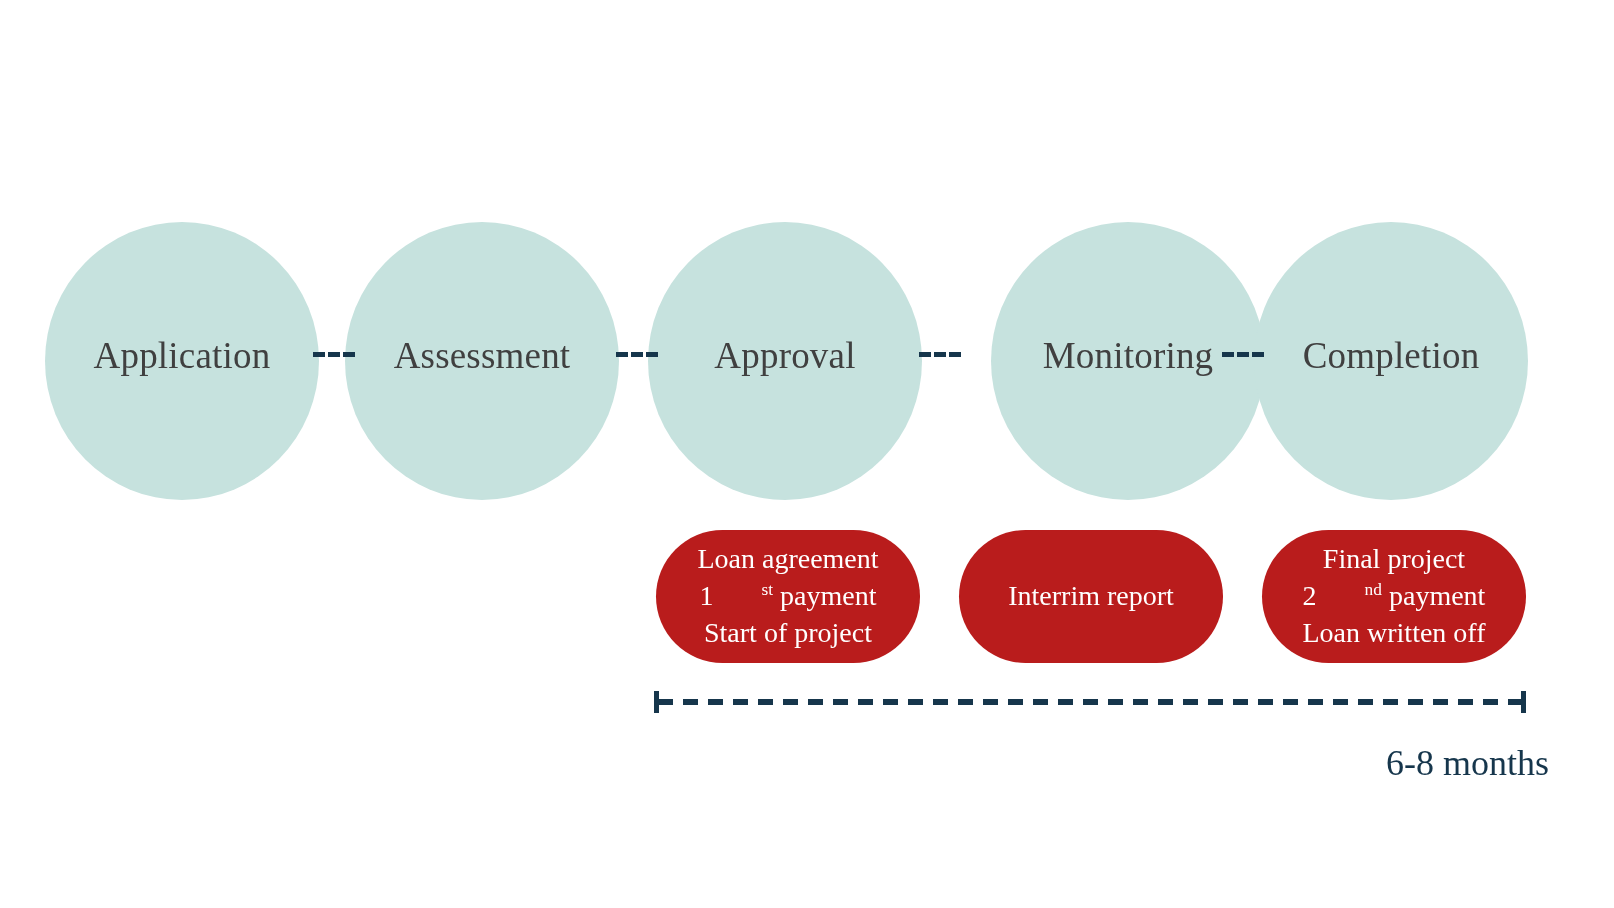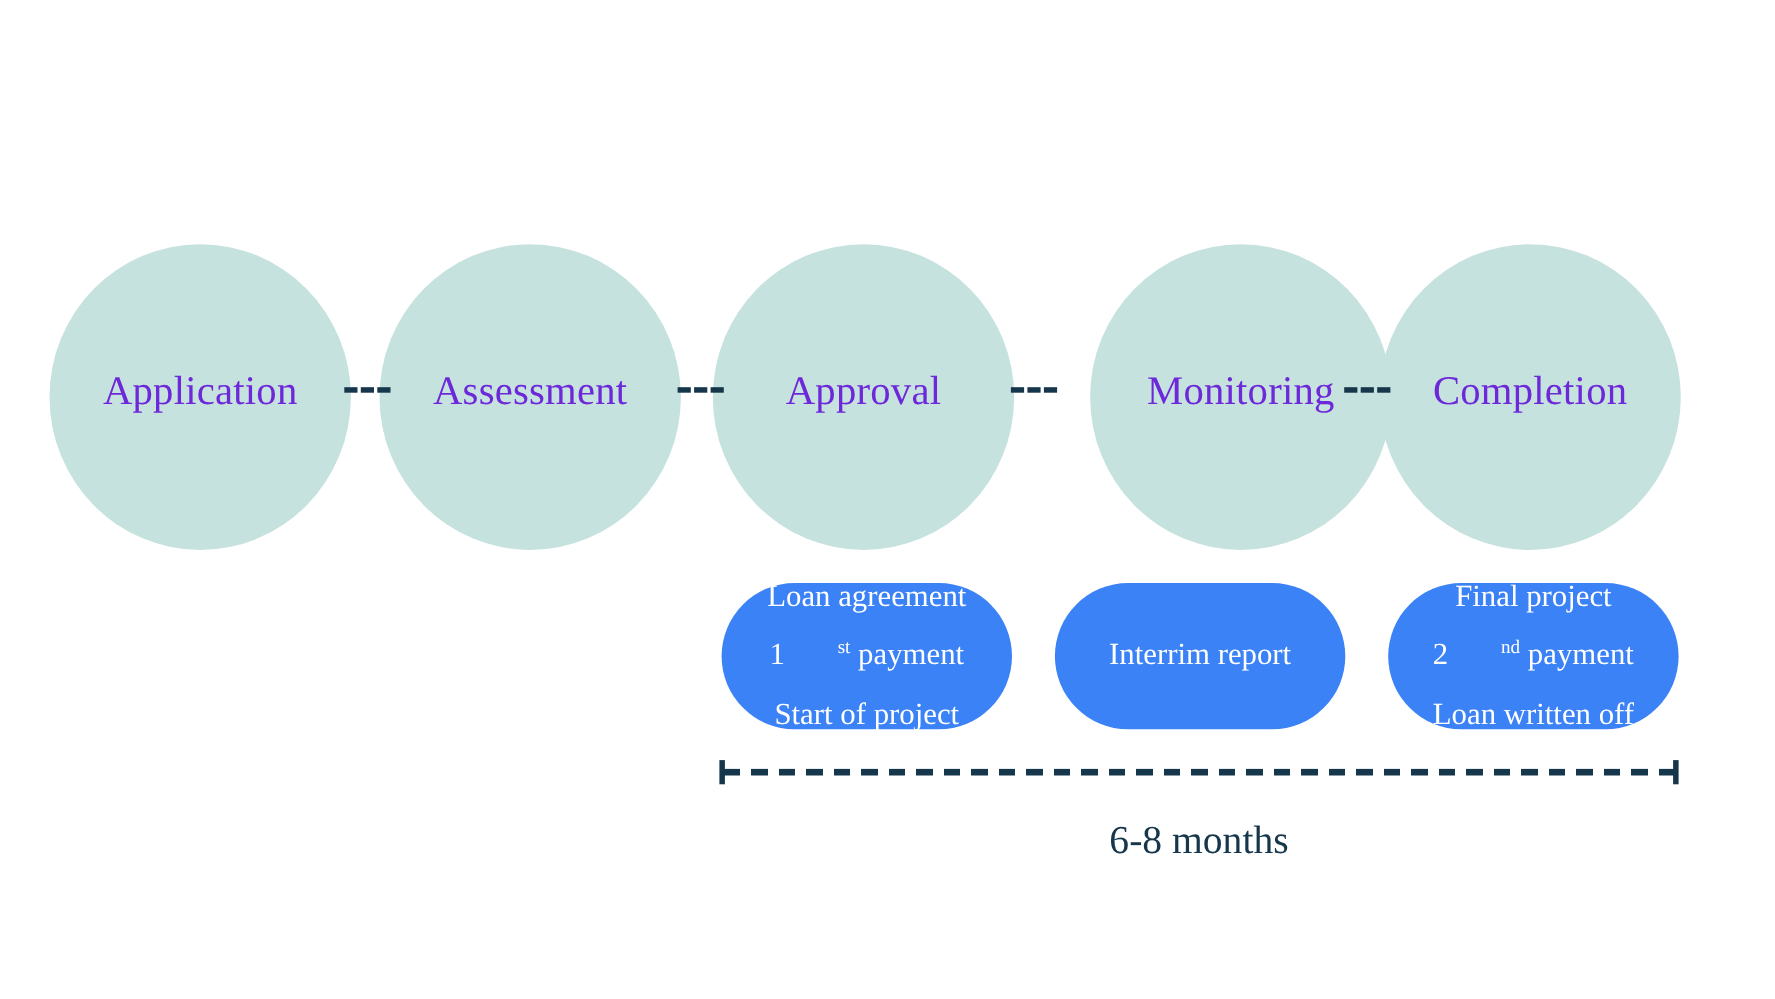--- a/index.html
+++ b/index.html
@@ -24,21 +24,21 @@
     position: absolute;
     border-radius: 50%;
     background: #c6e2de;
     display: flex;
     align-items: center;
     justify-content: center;
   }
   .stage-label {
     font-family: "Liberation Serif", "DejaVu Serif", serif;
     font-size: 37px;
-    color: #6d28d9;
+    color: #404040;
     letter-spacing: 0.2px;
     white-space: nowrap;
     line-height: 1;
     position: relative;
     top: -6px;
   }
 
   
   .connector {
     position: absolute;
@@ -50,28 +50,27 @@
   .connector i {
     display: block;
     width: 12px;
     height: 5px;
     background: #16364c;
   }
 
   
   .pill {
     position: absolute;
-    background: #3b82f6;
+    background: #b91c1c;
     border-radius: 68px;
     display: flex;
     flex-direction: column;
     align-items: center;
     justify-content: center;
     padding: 4px 10px;
-    gap: 17px;
   }
   .pill-line {
     font-family: "Liberation Serif", "DejaVu Serif", serif;
     font-size: 28px;
     color: #ffffff;
     line-height: 1.31;
     white-space: nowrap;
     text-align: center;
   }
   .pill-line sup {
@@ -183,15 +182,15 @@
     </span>
     <span class="pill-line">Loan written off</span>
   </div>
 
   <div id="timeline" style="left:654px; top:691px; width:872px; height:22px;">
     <span class="tl-cap left"></span>
     <span class="tl-dashes"></span>
     <span class="tl-cap right"></span>
   </div>
 
-  <div id="duration-label" style="left:654px; top:742px; width:872px;">6-8 months</div>
+  <div id="duration-label" style="left:677px; top:742px; width:872px;text-align:right;">6-8 months</div>
 
 </div>
 
 </body></html>

